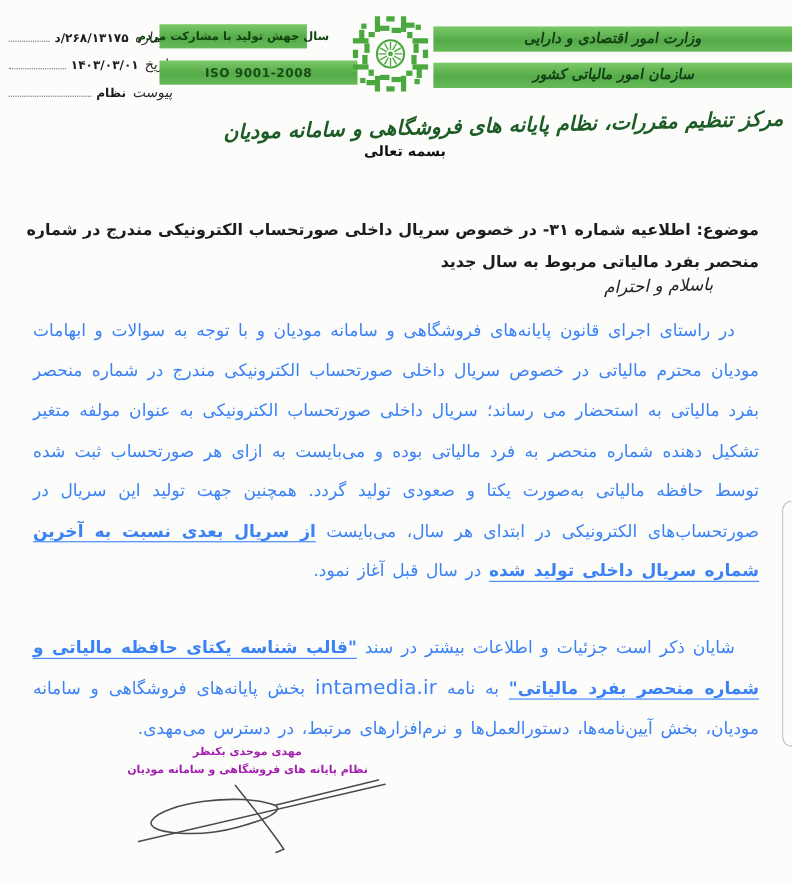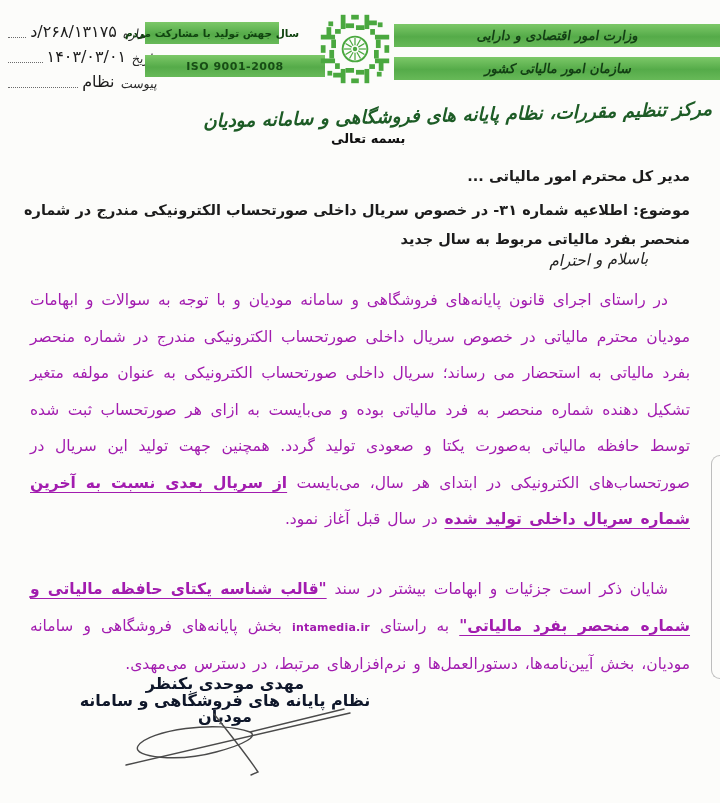--- a/index.html
+++ b/index.html
@@ -11,21 +11,21 @@
     background:#fcfcfa;
     font-family:"DejaVu Sans", sans-serif;
     color:#1c1c1c;
     direction:rtl;
     overflow:hidden;
   }
   
   .meta-block{ position:absolute; top:16px; left:6px; width:150px; direction:rtl; }
   .meta-row{ display:flex; align-items:flex-end; height:25px; }
   .meta-label{ font-style:italic; font-size:12.5px; color:#2a2a2a; white-space:nowrap; transform:skewX(6deg); }
-  .meta-value{ font-weight:normal; font-size:16px; margin-right:5px; white-space:nowrap; }
+  .meta-value{ font-weight:bold; font-size:11px; margin-right:5px; white-space:nowrap; }
   .ltr-override{ direction:ltr; unicode-bidi:bidi-override; }
   .meta-dots{ flex:1; border-bottom:1.5px dotted #6b6b6b; margin:0 4px 3px 2px; min-width:6px; }
   
   .band{ position:absolute; background:linear-gradient(180deg,#7cc868 0%,#55ab49 55%,#67b958 100%);
          display:flex; align-items:center; justify-content:center; }
   .band-slogan{ top:22px; left:145px; width:134px; height:22px; }
   .band-iso{ top:55px; left:145px; width:180px; height:22px; }
   .band-ministry{ top:24px; left:394px; width:326px; height:23px; }
   .band-org{ top:57px; left:394px; width:326px; height:23px; }
   .band-text-fa{ font-size:10.5px; font-weight:bold; color:#10430f; white-space:nowrap; }
@@ -38,29 +38,29 @@
     font-style:italic; font-weight:bold; font-size:18.5px; color:#1d5c26;
     transform:rotate(-1.4deg); transform-origin:right center; letter-spacing:-0.3px; white-space:nowrap; }
   .bismillah{ position:absolute; top:131px; left:331px; font-weight:bold; font-size:13px; color:#111;text-align:center; }
   
   .addressee{ position:absolute; top:168px; right:30px; left:30px; font-weight:bold; font-size:14.5px; text-align:right; }
   .subject{ position:absolute; top:196px; right:30px; left:24px; font-weight:bold; font-size:14.5px;
     line-height:29px; text-align:justify; }
   .greeting{ position:absolute; top:251px; right:72px; font-style:italic; font-size:15.5px; color:#222;
     transform:rotate(-1.5deg); }
   .body-par{ position:absolute; right:30px; left:30px; font-size:15.5px; line-height:36.5px;
-    text-align:justify; text-indent:22px; word-spacing:2px; color:#a21caf; }
+    text-align:justify; text-indent:22px; word-spacing:2px; color:#3b82f6; }
   .par-1{ top:282px; }
   .par-2{ top:497px; }
   .par-3{ top:571px; }
   .emph{ font-weight:bold; text-decoration:underline; text-underline-offset:4px; text-decoration-thickness:1.3px; }
-  .latin-site{ font-weight:bold; font-size:11px; letter-spacing:.2px; }
+  .latin-site{ font-weight:normal; font-size:18px; letter-spacing:.2px; }
   
   .sig-block{ position:absolute; top:676px; left:72px; width:306px; text-align:center;
-    font-weight:bold; font-size:16px; line-height:16.5px; color:#0f172a; }
+    font-weight:bold; font-size:10px; line-height:16.5px; color:#a21caf; }
   .sig-svg{ position:absolute; top:702px; left:118px; }
   
   .scroll-artifact{ position:absolute; right:0; top:455px; width:9px; height:224px;
     border:1.5px solid #bdbdbd; border-right:none; border-radius:9px 0 0 9px; background:transparent; }
 </style>
 </head>
 <body>
 
 <div class="page">
 
@@ -127,29 +127,28 @@
         <line x1="40" y1="36" x2="40" y2="28.5" transform="rotate(270 40 40)"></line>
         <line x1="40" y1="36" x2="40" y2="28.5" transform="rotate(300 40 40)"></line>
         <line x1="40" y1="36" x2="40" y2="28.5" transform="rotate(330 40 40)"></line>
       </g>
     </svg>
   </div>
 
   <div class="dept-line">مرکز تنظیم مقررات، نظام پایانه های فروشگاهی و سامانه مودیان</div>
   <div class="bismillah">بسمه تعالی</div>
 
-  <div class="addressee">مدیر کل محترم امور مالیاتی ...</div>
   <div class="subject">موضوع: اطلاعیه شماره ۳۱- در خصوص سریال داخلی صورتحساب الکترونیکی مندرج در شماره منحصر بفرد مالیاتی مربوط به سال جدید</div>
 
   <div class="greeting">باسلام و احترام</div>
 
   <p class="body-par par-1"><span>در راستای اجرای قانون پایانه‌های فروشگاهی و سامانه مودیان و با توجه به سوالات و ابهامات مودیان محترم مالیاتی در خصوص سریال داخلی صورتحساب الکترونیکی مندرج در شماره منحصر بفرد مالیاتی به استحضار می رساند؛ سریال داخلی صورتحساب الکترونیکی به عنوان مولفه متغیر تشکیل دهنده شماره منحصر به فرد مالیاتی بوده و می‌بایست به ازای هر صورتحساب ثبت شده توسط حافظه مالیاتی به‌صورت یکتا و صعودی تولید گردد. همچنین جهت تولید این سریال در صورتحساب‌های الکترونیکی در ابتدای هر سال، می‌بایست </span><span class="emph">از سریال بعدی نسبت به آخرین شماره سریال داخلی تولید شده</span><span> در سال قبل آغاز نمود.</span></p>
 
 
-  <p class="body-par par-3"><span>شایان ذکر است جزئیات و ابهامات بیشتر در سند </span><span class="emph">"قالب شناسه یکتای حافظه مالیاتی و شماره منحصر بفرد مالیاتی"</span><span> به راستای </span><span class="latin-site" dir="ltr">intamedia.ir</span><span> بخش پایانه‌های فروشگاهی و سامانه مودیان، بخش آیین‌نامه‌ها، دستورالعمل‌ها و نرم‌افزارهای مرتبط، در دسترس می‌مهدی.</span></p>
+  <p class="body-par par-3"><span>شایان ذکر است جزئیات و اطلاعات بیشتر در سند </span><span class="emph">"قالب شناسه یکتای حافظه مالیاتی و شماره منحصر بفرد مالیاتی"</span><span> به نامه </span><span class="latin-site" dir="ltr">intamedia.ir</span><span> بخش پایانه‌های فروشگاهی و سامانه مودیان، بخش آیین‌نامه‌ها، دستورالعمل‌ها و نرم‌افزارهای مرتبط، در دسترس می‌مهدی.</span></p>
 
   <div class="sig-block">
     <div>مهدی موحدی بکنظر</div>
     <div>نظام پایانه های فروشگاهی و سامانه مودیان</div>
   </div>
   <div class="sig-svg">
     <svg width="245" height="82" viewBox="0 0 245 82" aria-hidden="true">
       <g fill="none" stroke="#4a4a4a" stroke-width="1.4" stroke-linecap="round">
         <path d="M132 30 C 100 18, 30 28, 20 44 C 13 56, 62 60, 98 50 C 128 42, 140 34, 132 30 L 226 7"></path>
         <path d="M8 63 L 232 11"></path>

